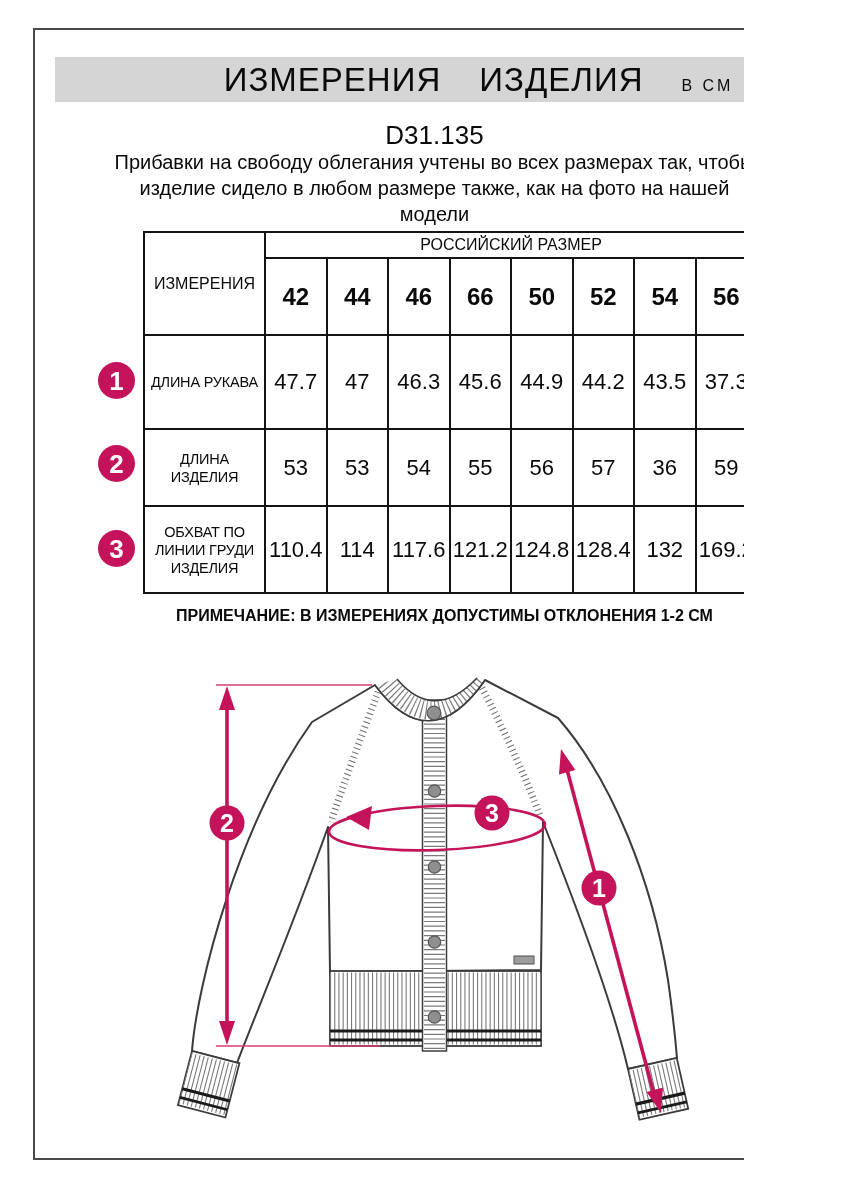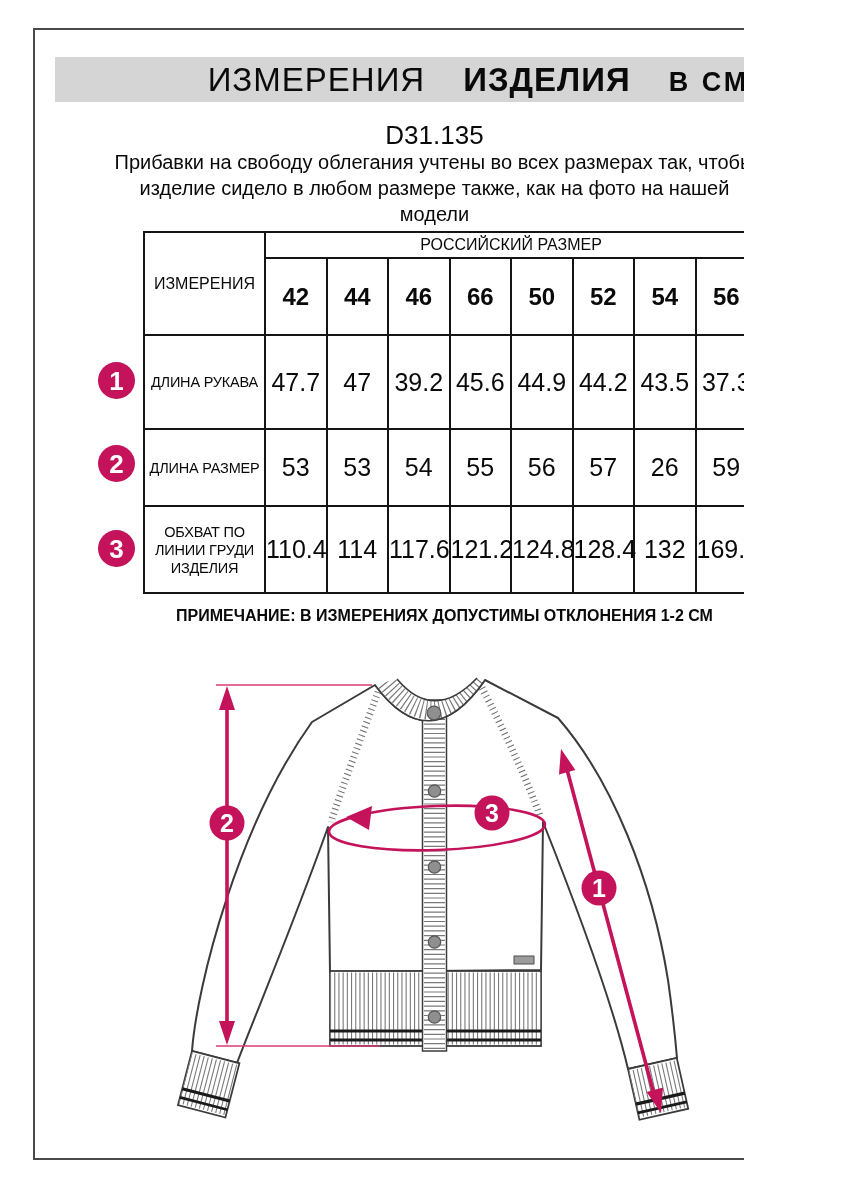--- a/index.html
+++ b/index.html
@@ -10,22 +10,22 @@
   .frame {
     position:absolute; left:33px; top:28px; width:786px; height:1132px;
     border:2px solid #4a4a4a; box-sizing:border-box;
   }
   .title-bar {
     position:absolute; left:55px; top:57px; width:743px; height:45px;
     background:#d5d5d5; display:flex; align-items:center; justify-content:center;
   }
   .title-group { display:flex; align-items:baseline; gap:38px; transform:translateX(52px); }
   .title-w1 { font-size:33px; font-weight:400; letter-spacing:1px; }
-  .title-w2 { font-size:33px; font-weight:700; letter-spacing:1px; }
-  .title-unit { font-size:27px; font-weight:700; letter-spacing:3px; }
+  .title-w2 { font-size:33px; font-weight:400; letter-spacing:1px; }
+  .title-unit { font-size:16px; font-weight:400; letter-spacing:3px; }
   .model-code { position:absolute; left:10px; top:120px; width:849px; text-align:center; font-size:26px; }
   .desc {
     position:absolute; left:10px; top:149px; width:849px; text-align:center;
     font-size:20px; line-height:26px; white-space:pre-line;
   }
   table.size-table {
     position:absolute; left:143px; top:231px; border-collapse:collapse;
     table-layout:fixed; width:613px;
   }
   table.size-table td {
@@ -35,21 +35,21 @@
   .col-size { width:61.5px; }
   .tr-h1 { height:26px; }
   .tr-h2 { height:77px;border-radius:25px; }
   .tr-r1 { height:94px; }
   .tr-r2 { height:77px; }
   .tr-r3 { height:87px; }
   .cell-measure-hdr { font-size:16px; }
   .cell-group-hdr { font-size:16px; }
   .cell-size { font-size:24px; font-weight:700; }
   .cell-label { font-size:14.5px; letter-spacing:-0.2px; padding:12px 3px !important; line-height:18px; }
-  .cell-value { font-size:25px; }
+  .cell-value { font-size:22px; }
   .row-badge {
     position:absolute; width:37px; height:37px; border-radius:50%;
     background:#c4135a; color:#ffffff; font-size:26px; font-weight:700;
     display:flex; align-items:center; justify-content:center; line-height:1;
   }
   .badge-1 { left:98px; top:362px; }
   .badge-2 { left:98px; top:445px; }
   .badge-3 { left:98px; top:530px; }
   .note {
     position:absolute; left:20px; top:607px; width:849px; text-align:center;
@@ -106,36 +106,36 @@
         <td class="cell-size">66</td>
         <td class="cell-size">50</td>
         <td class="cell-size">52</td>
         <td class="cell-size">54</td>
         <td class="cell-size">56</td>
       </tr>
       <tr class="tr-r1">
         <td class="cell-label">ДЛИНА РУКАВА</td>
         <td class="cell-value">47.7</td>
         <td class="cell-value">47</td>
-        <td class="cell-value">39.2</td>
+        <td class="cell-value">46.3</td>
         <td class="cell-value">45.6</td>
         <td class="cell-value">44.9</td>
         <td class="cell-value">44.2</td>
         <td class="cell-value">43.5</td>
         <td class="cell-value">37.3</td>
       </tr>
       <tr class="tr-r2">
-        <td class="cell-label">ДЛИНА РАЗМЕР</td>
+        <td class="cell-label">ДЛИНА ИЗДЕЛИЯ</td>
         <td class="cell-value">53</td>
         <td class="cell-value">53</td>
         <td class="cell-value">54</td>
         <td class="cell-value">55</td>
         <td class="cell-value">56</td>
         <td class="cell-value">57</td>
-        <td class="cell-value">26</td>
+        <td class="cell-value">36</td>
         <td class="cell-value">59</td>
       </tr>
       <tr class="tr-r3">
         <td class="cell-label">ОБХВАТ ПО ЛИНИИ ГРУДИ ИЗДЕЛИЯ</td>
         <td class="cell-value">110.4</td>
         <td class="cell-value">114</td>
         <td class="cell-value">117.6</td>
         <td class="cell-value">121.2</td>
         <td class="cell-value">124.8</td>
         <td class="cell-value">128.4</td>

